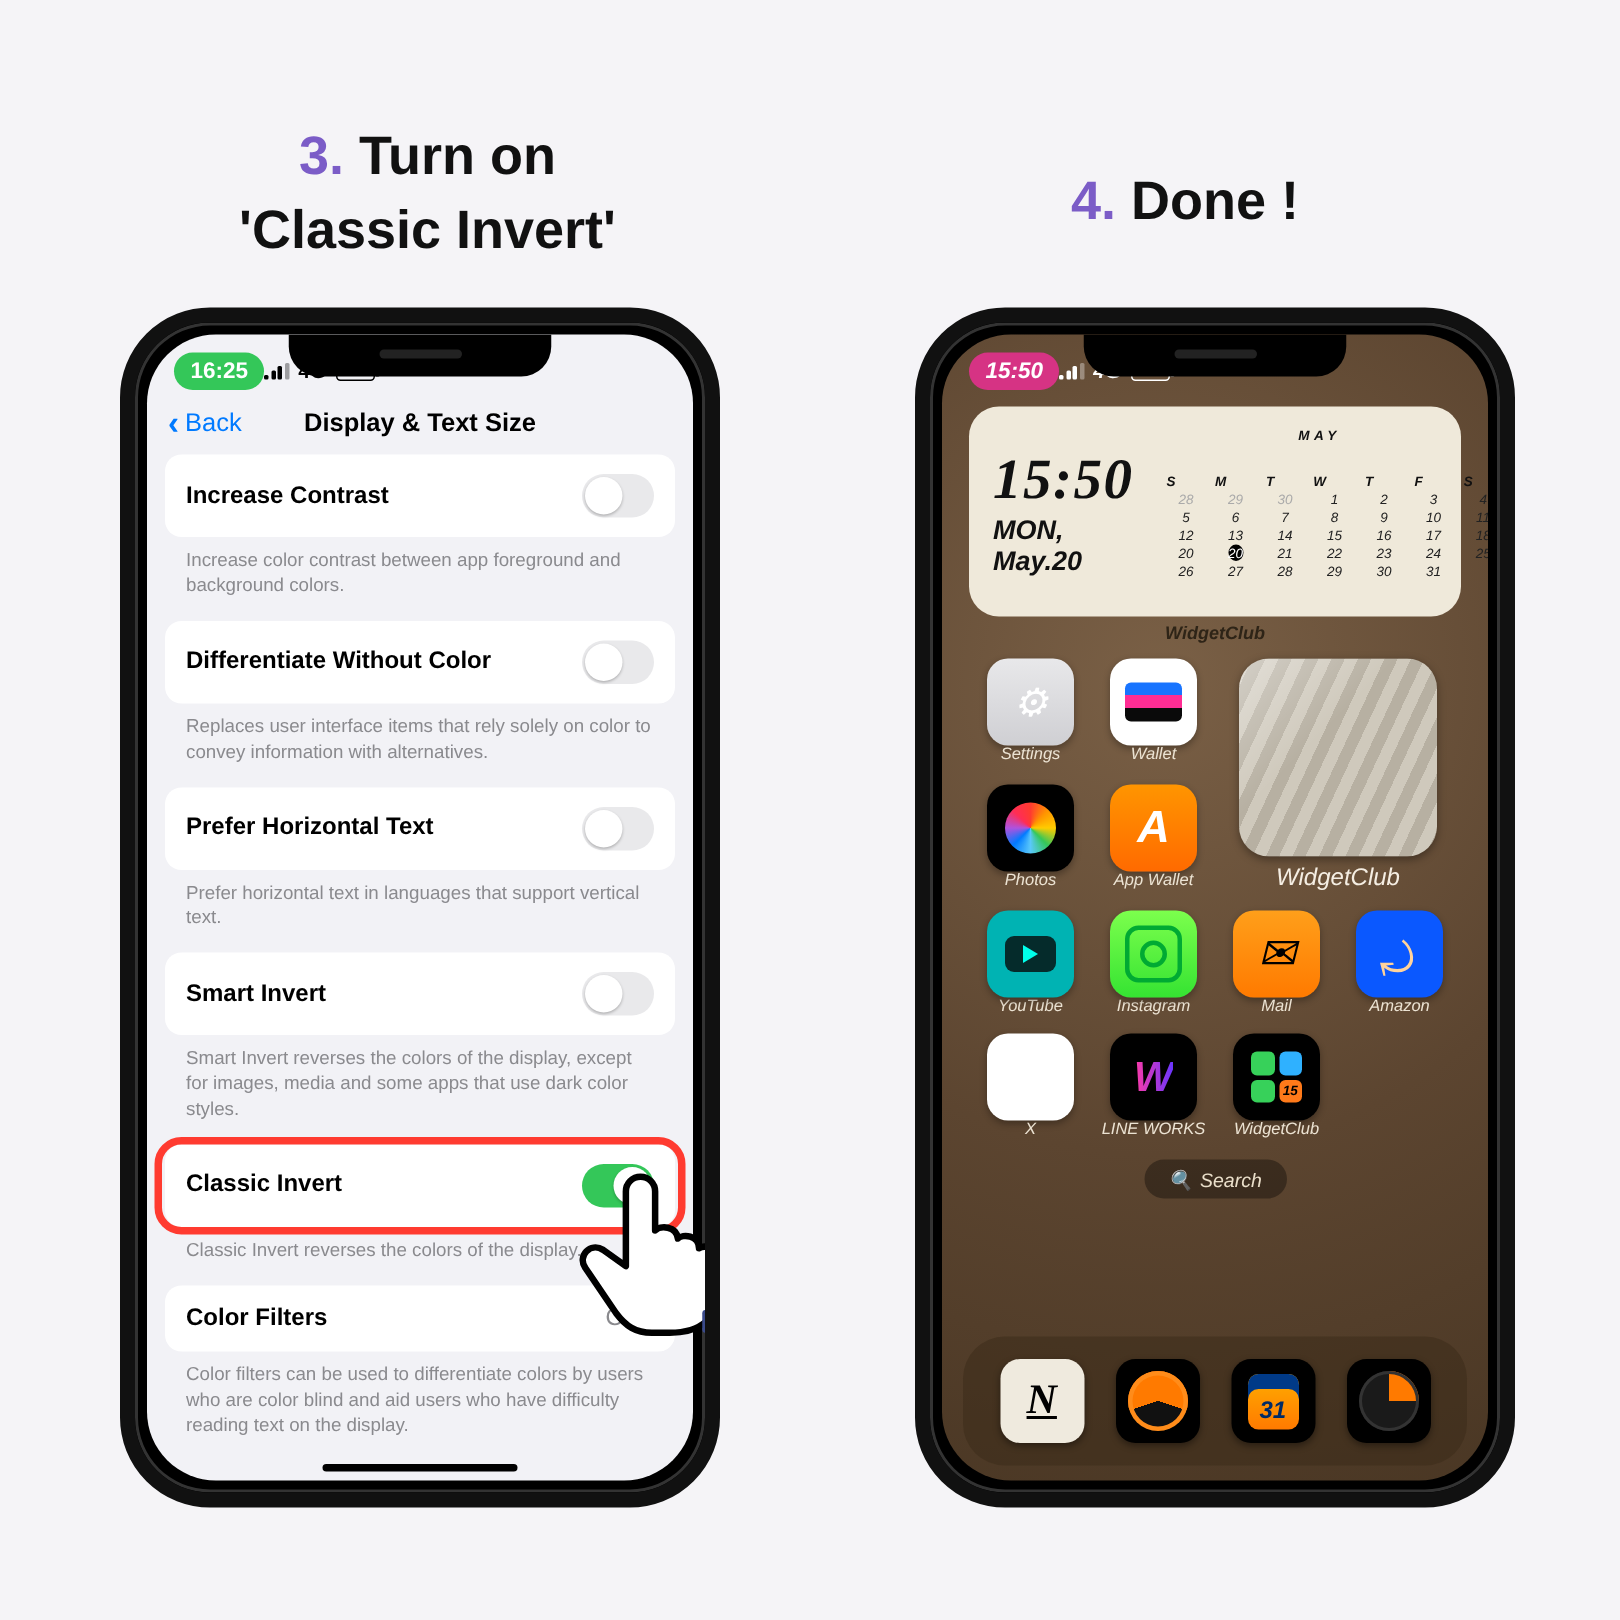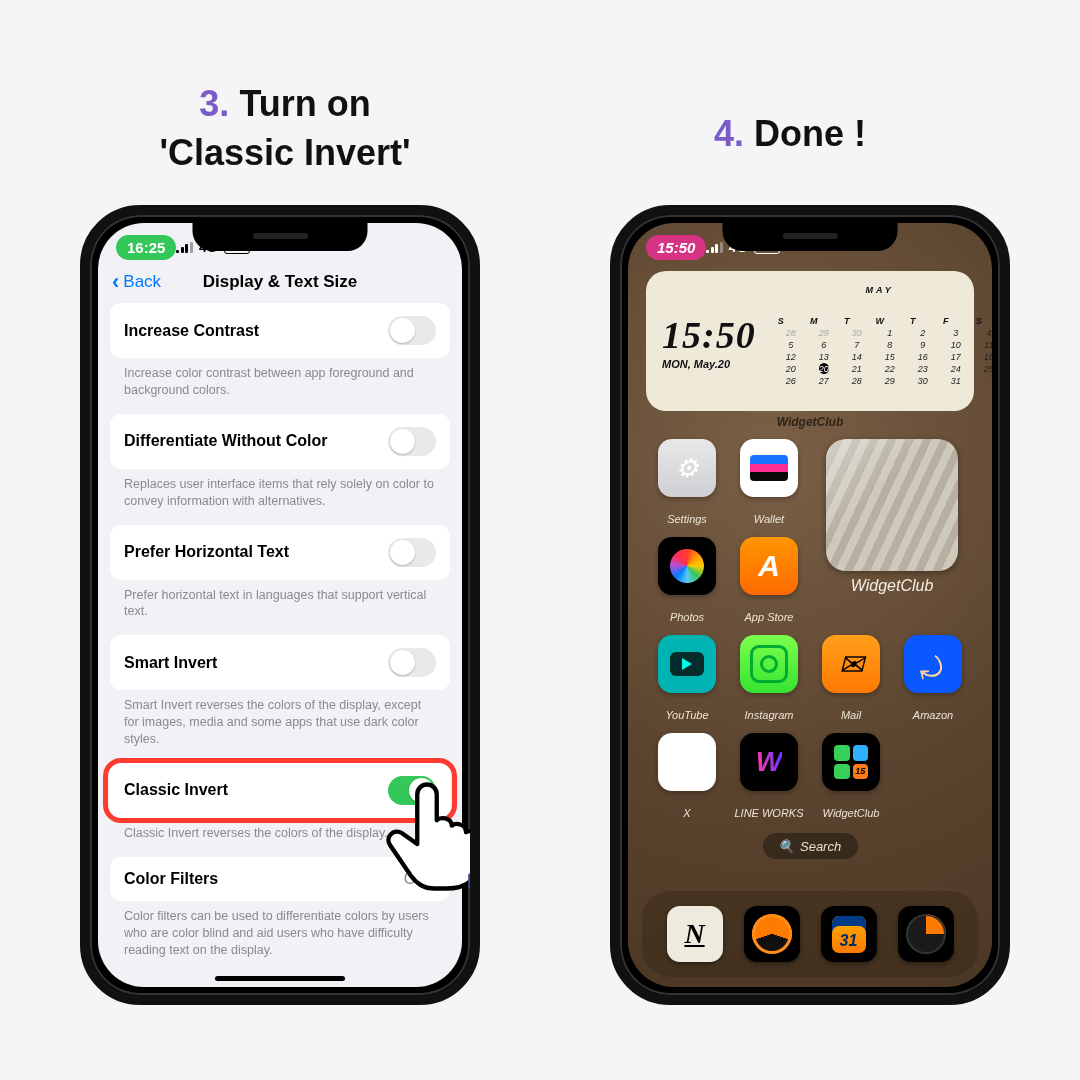--- a/index.html
+++ b/index.html
@@ -146,21 +146,21 @@
   .sig-bars span { width: 3px; background: currentColor; border-radius: 1px; }
   .sig-bars span:nth-child(1){height:3px} .sig-bars span:nth-child(2){height:6px}
   .sig-bars span:nth-child(3){height:9px} .sig-bars span:nth-child(4){height:11px; opacity:.35}
 
   .widget-card {
     margin: 6px 18px 2px; background: #efe9da; color: #111; border-radius: 20px;
     display: flex; padding: 14px 16px; gap: 10px; height: 140px;
   }
   .wc-left { flex: 1; display: flex; flex-direction: column; justify-content: center; }
   .wc-time { font-family: Georgia, "Times New Roman", serif; font-size: 38px; font-weight: 600; letter-spacing: 1px; }
-  .wc-date { font-weight: 700; font-size: 11px; margin-top: 1px; }
+  .wc-date { font-weight: 700; font-size: 18px; margin-top: 1px; }
   .wc-right { flex: 1.1; font-size: 9px; }
   .cal-month { text-align: center; letter-spacing: 3px; font-weight: 700; margin-bottom: 21px; }
   .cal-grid { display: grid; grid-template-columns: repeat(7, 1fr); gap: 1px 3px; text-align: center; }
   .cal-grid .dw { font-weight: 700; }
   .cal-grid .d { color: #222; padding: 0.5px 0; border-radius: 50%; margin-left: 20px; }
   .cal-grid .d.dim { color: #aaa; }
   .cal-grid .d.today { background: #000; color: #fff; }
   .widget-label {
     text-align: center; font-size: 12px; color: #2e2417; margin: 4px 0 6px; font-weight: 600;
   }
@@ -168,21 +168,21 @@
   .app-grid {
     display: grid; grid-template-columns: repeat(4, 1fr);
     gap: 12px 4px; padding: 4px 20px 0;
   }
   .app { display: flex; flex-direction: column; align-items: center; }
   .app .tile {
     width: 58px; height: 58px; border-radius: 14px;
     display: flex; align-items: center; justify-content: center;
     font-size: 26px; color: #fff; box-shadow: 0 2px 5px rgba(0,0,0,.3);
   }
-  .app .lbl { font-size: 11px; color: #ece3d3; margin-top: 16px; white-space: nowrap; }
+  .app .lbl { font-size: 11px; color: #ece3d3; margin-top: 0; white-space: nowrap; }
   .photo-widget {
     grid-column: 3 / span 2; grid-row: 1 / span 2;
     display: flex; flex-direction: column; align-items: center;
   }
   .photo-widget .pw-img {
     width: 132px; height: 132px; border-radius: 20px;
     background:
       linear-gradient(135deg, rgba(255,255,255,.4), transparent 40%),
       repeating-linear-gradient(115deg, #cfc9bc 0 8px, #b7b0a2 8px 16px),
       #9c9488;
@@ -452,21 +452,21 @@
       </div>
 
       <div class="app">
         <div class="tile ic-photos"></div>
         <div class="lbl">Photos</div>
       </div>
       <div class="app">
         <div class="tile ic-appstore">
             <span>A</span>
           </div>
-        <div class="lbl">App Store</div>
+        <div class="lbl">App Wallet</div>
       </div>
 
       <div class="app">
         <div class="tile ic-youtube"></div>
         <div class="lbl">YouTube</div>
       </div>
       <div class="app">
         <div class="tile ic-insta"></div>
         <div class="lbl">Instagram</div>
       </div>

